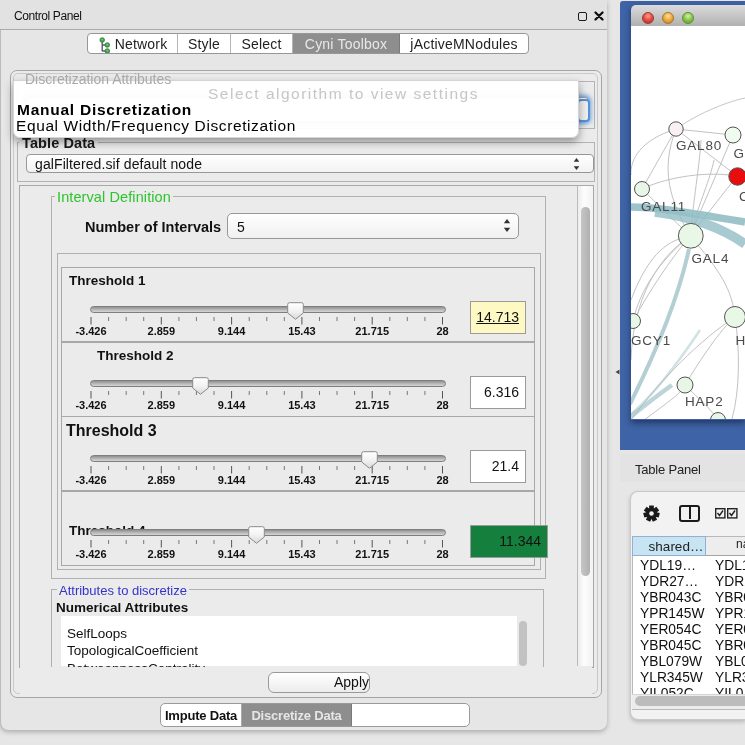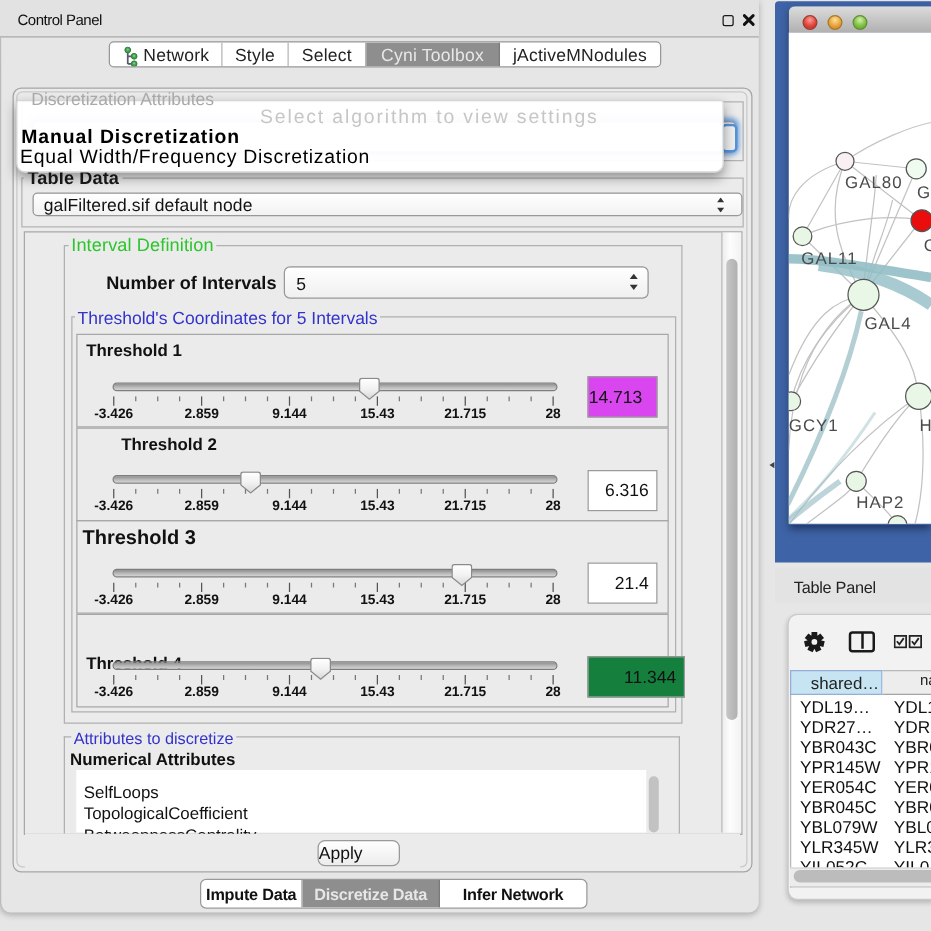--- a/index.html
+++ b/index.html
@@ -61,21 +61,20 @@
 <div class="abs" style="left:55px;top:189px;font-size:14.5px;letter-spacing:0.1px;color:#2cc52c;background:#ebebeb;padding:0 2px;">Interval Definition</div>
 
 <div class="abs b" style="left:85px;top:219px;font-size:14.5px;color:#111;">Number of Intervals</div>
 <div class="abs" style="left:227px;top:212.5px;width:292px;height:26.5px;background:linear-gradient(#ffffff,#f0f0f0);border:1px solid #989898;border-radius:5px;font-size:14px;color:#111;line-height:26px;padding-left:9px;box-sizing:border-box;">5</div>
 <svg class="abs" style="left:503px;top:219px;" width="8" height="13" viewBox="0 0 8 13">
       <path d="M4 0L7.2 4.2H0.8Z" fill="#333"></path>
       <path d="M4 13L7.2 8.8H0.8Z" fill="#333"></path>
     </svg>
 
 <div class="abs" style="left:57px;top:253px;width:482px;height:315px;border:1px solid #b0b0b0;"></div>
-<div class="abs" style="left:60px;top:246px;font-size:14px;color:#3333cc;background:#ebebeb;padding:0 2px;">Threshold's Coordinates for 5 Intervals</div>
 
 <div class="abs" style="left:61px;top:267px;width:472px;height:73px;border:1px solid #a8a8a8;">
  <div class="abs b" style="left:7px;top:5px;font-size:13.5px;color:#111;">Threshold 1</div>
  <div class="abs" style="left:28px;top:37.5px;width:354px;height:5px;background:linear-gradient(#8f8f8f,#b9b9b9 55%,#d5d5d5);border:1px solid #7e7e7e;border-radius:4px;"></div>
  <svg class="abs" style="left:0;top:48.5px;" width="420" height="9" viewBox="0 0 420 9">
         <path d="M29.0 0V7.5M99.3 0V7.5M169.6 0V7.5M239.9 0V7.5M310.2 0V7.5M380.5 0V7.5" stroke="#555" stroke-width="1"></path>
         <path d="M46.6 0V4M64.2 0V4M81.7 0V4M116.9 0V4M134.4 0V4M152.0 0V4M187.2 0V4M204.8 0V4M222.3 0V4M257.5 0V4M275.0 0V4M292.6 0V4M327.8 0V4M345.3 0V4M362.9 0V4" stroke="#777" stroke-width="1"></path>
       </svg>
  <div class="abs b" style="left:-1.0px;top:56.5px;width:60px;text-align:center;font-size:11px;color:#111;">-3.426</div>
  <div class="abs b" style="left:69.3px;top:56.5px;width:60px;text-align:center;font-size:11px;color:#111;">2.859</div>
@@ -86,21 +85,21 @@
  <svg class="abs" style="left:224.5px;top:34px;" width="17" height="18" viewBox="0 0 17 18">
         <path d="M2.5 0.7 H14.5 Q16.3 0.7 16.3 2.5 V11 L8.5 17.3 L0.7 11 V2.5 Q0.7 0.7 2.5 0.7 Z" fill="url(#tg0)" stroke="#8a8a8a" stroke-width="1"></path>
         <defs>
           <linearGradient id="tg0" x1="0" y1="0" x2="0" y2="1">
             <stop offset="0" stop-color="#ffffff"></stop>
             <stop offset="0.5" stop-color="#f2f2f2"></stop>
             <stop offset="1" stop-color="#d8d8d8"></stop>
           </linearGradient>
         </defs>
       </svg>
- <div class="abs" style="left:408px;top:33px;width:56px;height:33px;background:#d946ef;border:1.5px solid #9a9a9a;box-sizing:border-box;font-size:14px;color:#111;text-align:left;line-height:30px;padding-right:6px;">14.713</div>
+ <div class="abs" style="left:408px;top:33px;width:56px;height:33px;background:#fef9c3;border:1.5px solid #9a9a9a;box-sizing:border-box;font-size:14px;color:#111;text-align:right;line-height:30px;padding-right:6px;text-decoration:underline;">14.713</div>
 </div>
 <div class="abs" style="left:61px;top:341.5px;width:472px;height:73px;border:1px solid #a8a8a8;">
  <div class="abs b" style="left:7px;top:5px;font-size:13.5px;color:#111;margin-left:28px;">Threshold 2</div>
  <div class="abs" style="left:28px;top:37.5px;width:354px;height:5px;background:linear-gradient(#8f8f8f,#b9b9b9 55%,#d5d5d5);border:1px solid #7e7e7e;border-radius:4px;"></div>
  <svg class="abs" style="left:0;top:48.5px;" width="420" height="9" viewBox="0 0 420 9">
         <path d="M29.0 0V7.5M99.3 0V7.5M169.6 0V7.5M239.9 0V7.5M310.2 0V7.5M380.5 0V7.5" stroke="#555" stroke-width="1"></path>
         <path d="M46.6 0V4M64.2 0V4M81.7 0V4M116.9 0V4M134.4 0V4M152.0 0V4M187.2 0V4M204.8 0V4M222.3 0V4M257.5 0V4M275.0 0V4M292.6 0V4M327.8 0V4M345.3 0V4M362.9 0V4" stroke="#777" stroke-width="1"></path>
       </svg>
  <div class="abs b" style="left:-1.0px;top:56.5px;width:60px;text-align:center;font-size:11px;color:#111;">-3.426</div>
  <div class="abs b" style="left:69.3px;top:56.5px;width:60px;text-align:center;font-size:11px;color:#111;">2.859</div>
@@ -174,26 +173,25 @@
 <div class="abs" style="left:51px;top:589px;width:491px;height:77px;border:1px solid #b0b0b0;border-bottom:none;"></div>
 <div class="abs" style="left:57px;top:583px;font-size:13px;color:#3333cc;background:#ebebeb;padding:0 2px;">Attributes to discretize</div>
 <div class="abs b" style="left:56px;top:600px;font-size:13.5px;color:#111;text-align:center;">Numerical Attributes</div>
 <div class="abs" style="left:61px;top:616px;width:456px;height:50px;background:#fff;font-size:13.5px;color:#111;">
  <div style="padding:9px 0 0 6px;line-height:17.3px;">SelfLoops<br>TopologicalCoefficient<br>BetweennessCentrality</div>
 </div>
 <div class="abs" style="left:519px;top:621px;width:8px;height:45px;background:#c2c2c2;border-radius:4px;"></div>
 
 <div class="abs" style="left:20px;top:667px;width:572px;height:29px;background:#ebebeb;"></div>
 
-<div class="abs" style="left:254px;top:671.5px;width:64px;height:19px;background:linear-gradient(#ffffff,#ececec);border:1px solid #9a9a9a;border-radius:6px;font-size:14px;color:#111;text-align:left;line-height:19px;">Apply</div>
+<div class="abs" style="left:268px;top:671.5px;width:64px;height:19px;background:linear-gradient(#ffffff,#ececec);border:1px solid #9a9a9a;border-radius:6px;font-size:14px;color:#111;text-align:right;line-height:19px;padding-left:36px;">Apply</div>
 
 <div class="abs" style="left:160px;top:703px;width:308px;height:22px;background:#fff;border:1px solid #9a9a9a;border-radius:5px;overflow:hidden;display:flex;font-size:13px;font-weight:bold;letter-spacing:-0.2px;">
  <div style="width:80px;border-right:1px solid #aaa;display:flex;align-items:center;justify-content:center;color:#111;">Impute Data</div>
  <div style="width:109px;background:#8e8e8e;border-right:1px solid #7a7a7a;display:flex;align-items:center;justify-content:center;color:#e6e6e6;">Discretize Data</div>
- <div style="flex:1;display:flex;align-items:center;justify-content:center;color:#111;">Infer Network</div>
 </div>
 
 <svg class="abs" style="left:615px;top:369px;" width="5" height="6" viewBox="0 0 5 6">
       <path d="M4.5 0.5L0.5 3L4.5 5.5Z" fill="#444"></path>
     </svg>
 
 <div class="abs" style="left:620px;top:1px;width:125px;height:449px;background:#3e63a6;border-radius:3px 0 0 0;"></div>
 <div class="abs" style="left:631px;top:5px;width:114px;height:415px;box-shadow:0 3px 6px rgba(0,0,20,0.45);"></div>
 <div class="abs" style="left:631px;top:5px;width:114px;height:21px;background:linear-gradient(#dcdcdc,#b0b0b0);border-radius:5px 0 0 0;border-bottom:1px solid #828282;"></div>
 <div class="abs" style="left:642px;top:12px;width:10px;height:10px;border-radius:50%;background:radial-gradient(circle at 50% 30%,#ff9a94 0%,#e0443c 55%,#b52b24 100%);border:0.5px solid #9a3a30;"></div>

